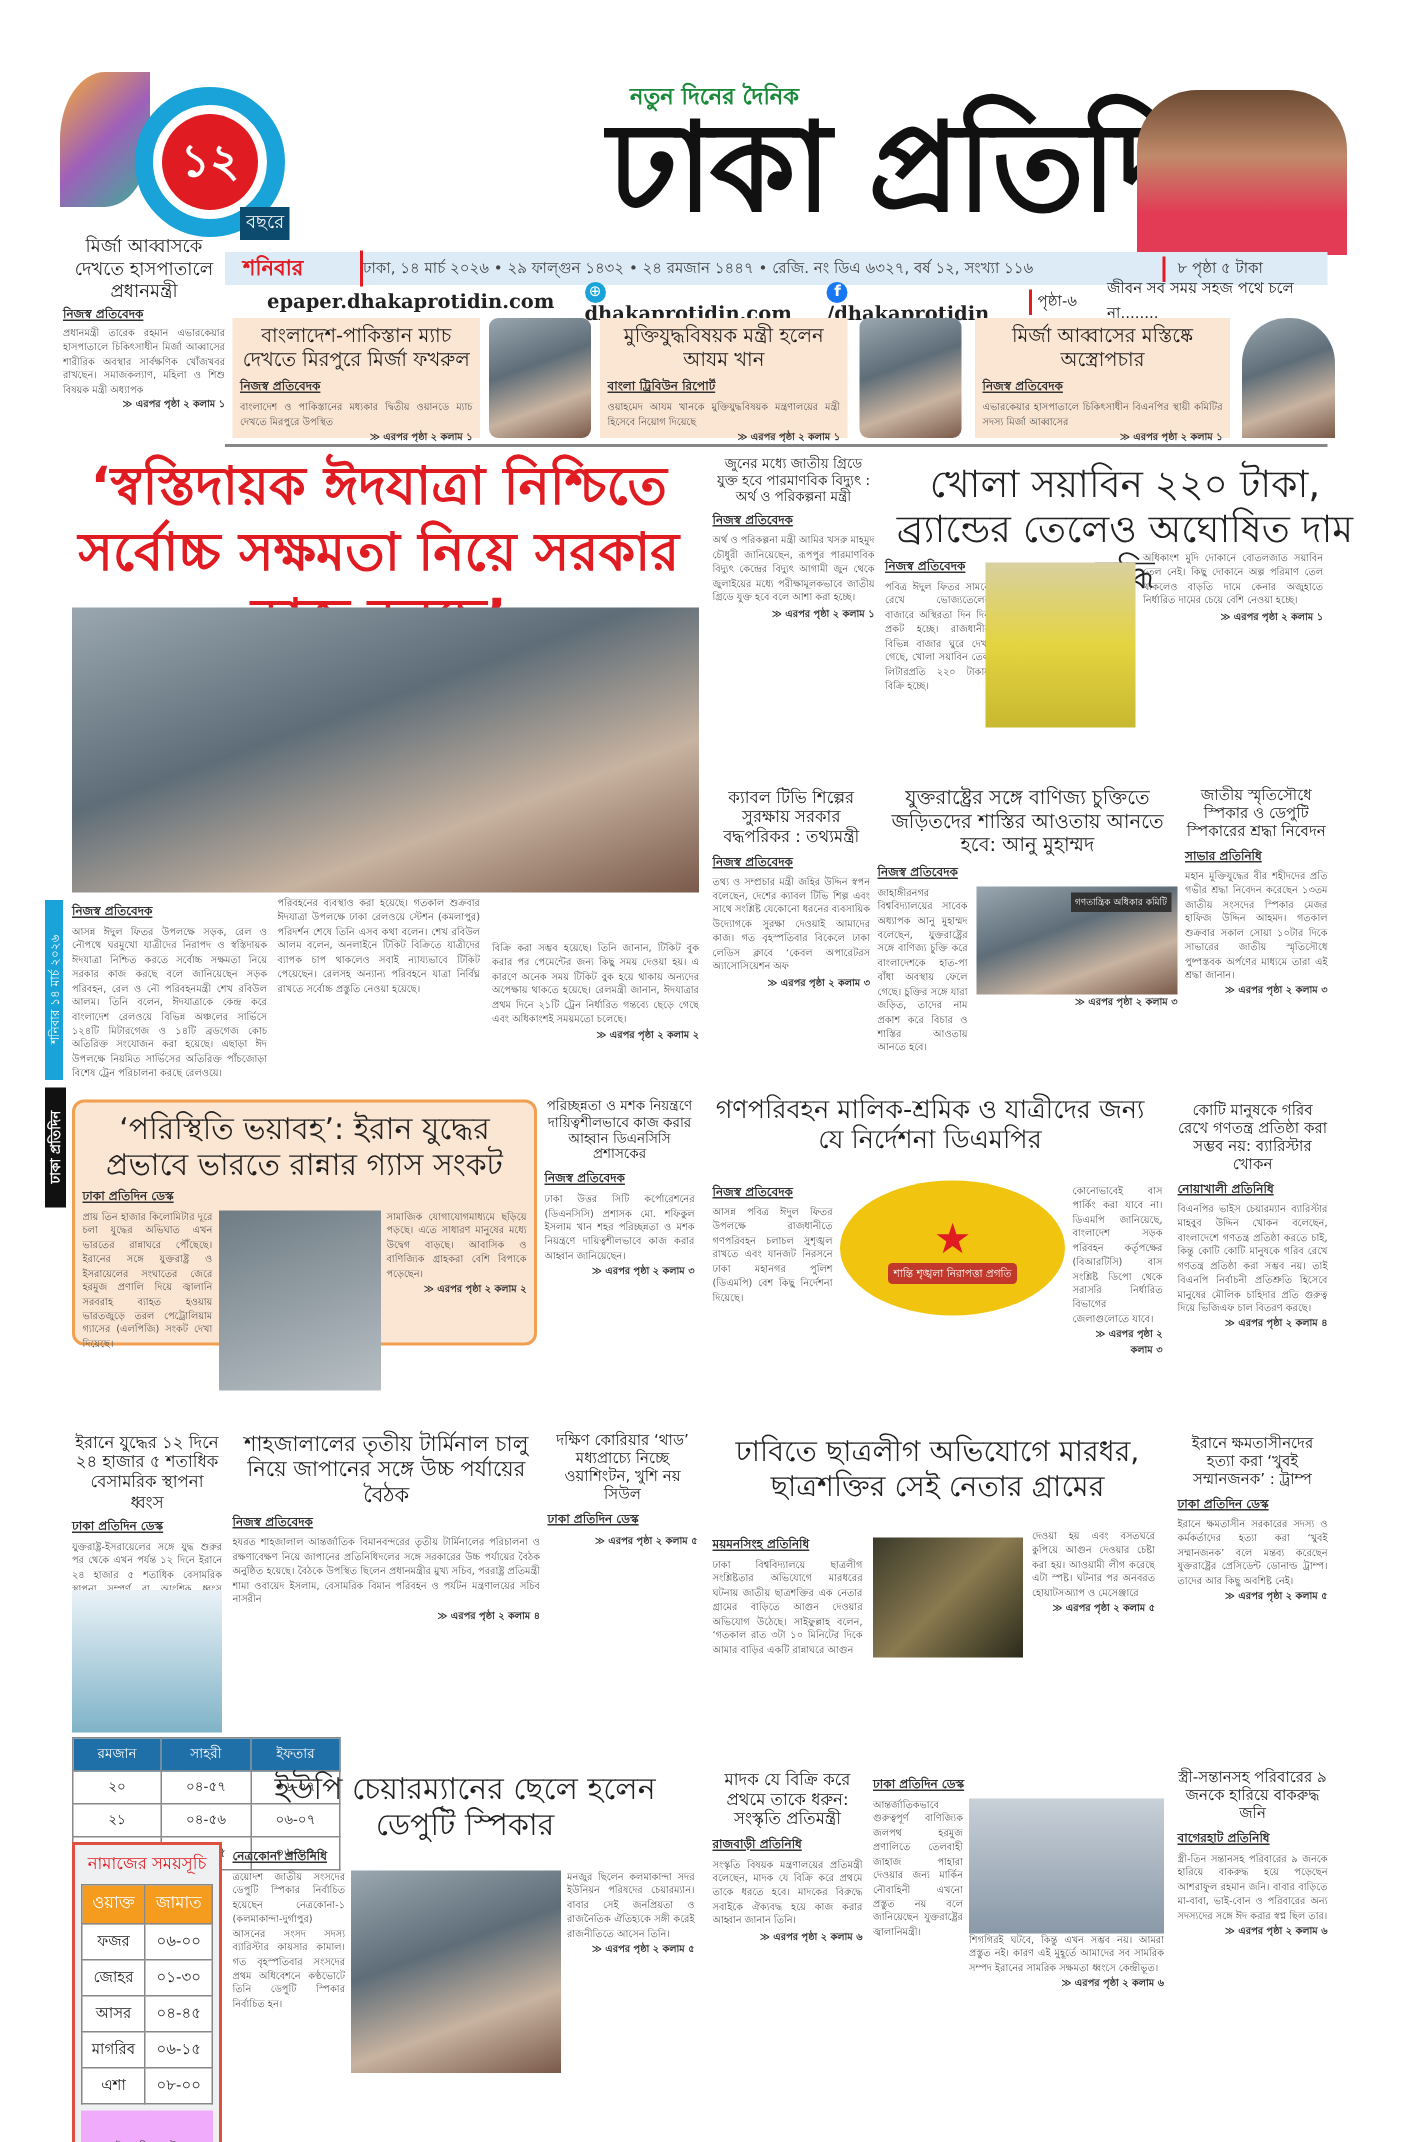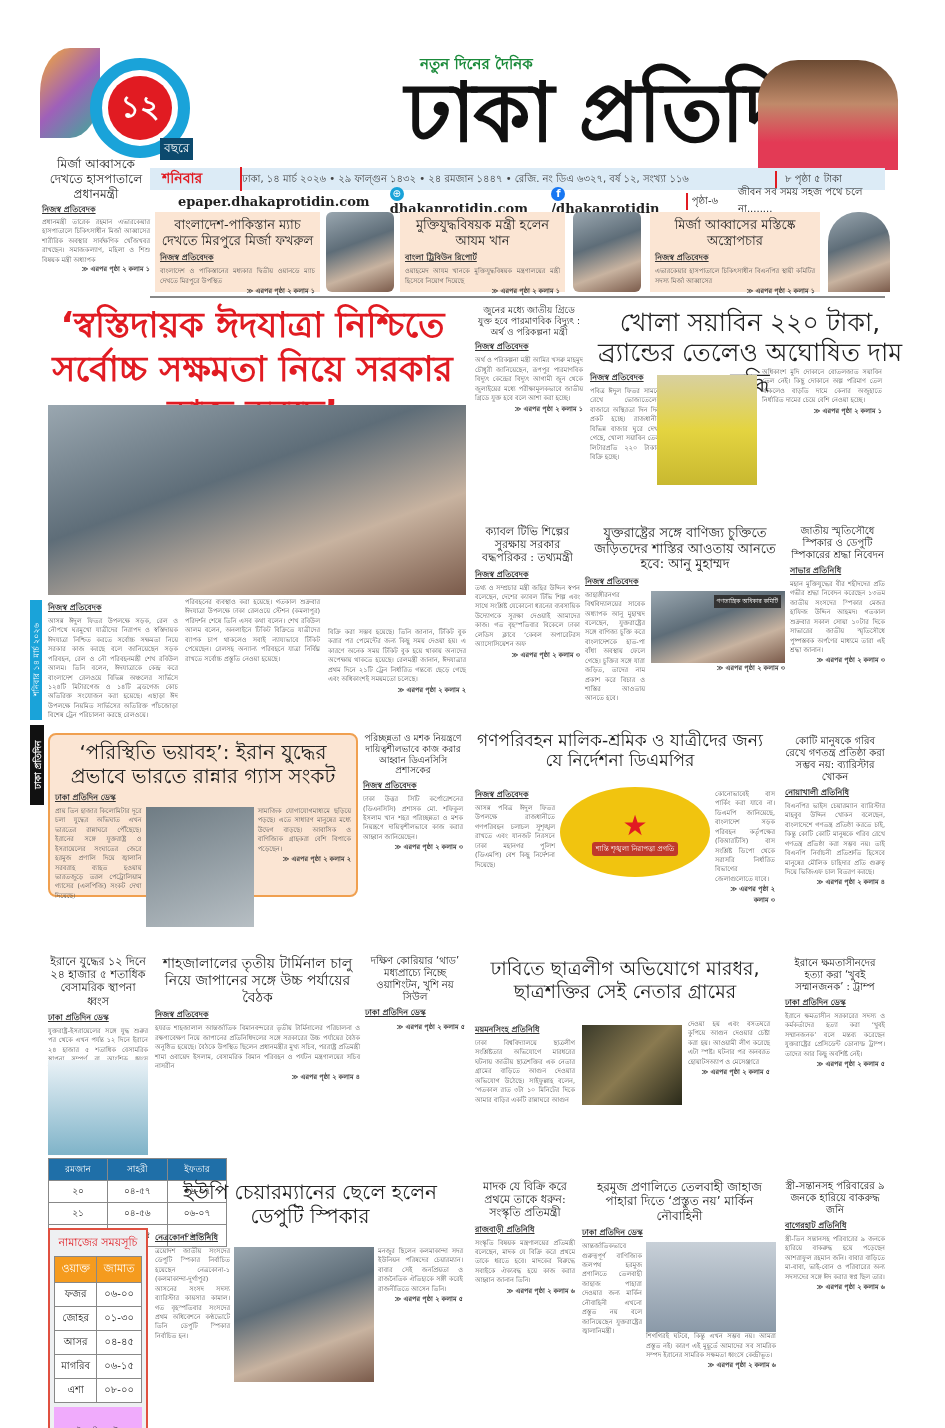--- a/index.html
+++ b/index.html
@@ -303,21 +303,20 @@
     </div>
   </div>
 </div>
 <div class="abs" style="left:475px;top:1180px;width:100px">
   <div class="headline" style="font-size:11px">মাদক যে বিক্রি করে প্রথমে তাকে ধরুন: সংস্কৃতি প্রতিমন্ত্রী</div>
   <span class="byline">রাজবাড়ী প্রতিনিধি</span>
   <div class="body">সংস্কৃতি বিষয়ক মন্ত্রণালয়ের প্রতিমন্ত্রী বলেছেন, মাদক যে বিক্রি করে প্রথমে তাকে ধরতে হবে। মাদকের বিরুদ্ধে সবাইকে ঐক্যবদ্ধ হয়ে কাজ করার আহ্বান জানান তিনি।</div>
   <span class="cont">≫ এরপর পৃষ্ঠা ২ কলাম ৬</span>
 </div>
 <div class="abs" style="left:582px;top:1180px;width:195px">
-  <div class="headline" style="font-size:12px">হরমুজ প্রণালিতে তেলবাহী জাহাজ পাহারা দিতে ‘প্রস্তুত নয়’ মার্কিন নৌবাহিনী</div>
   <span class="byline">ঢাকা প্রতিদিন ডেস্ক</span>
   <div style="display:flex;gap:4px">
     <div class="body" style="width:60px">আন্তর্জাতিকভাবে গুরুত্বপূর্ণ বাণিজ্যিক জলপথ হরমুজ প্রণালিতে তেলবাহী জাহাজ পাহারা দেওয়ার জন্য মার্কিন নৌবাহিনী এখনো প্রস্তুত নয় বলে জানিয়েছেন যুক্তরাষ্ট্রের জ্বালানিমন্ত্রী।</div>
     <div style="width:130px">
       <div style="height:90px;background:linear-gradient(#c8d0d8,#8a99a8)"></div>
       <div class="body">শিগগিরই ঘটবে, কিন্তু এখন সম্ভব নয়। আমরা প্রস্তুত নই। কারণ এই মুহূর্তে আমাদের সব সামরিক সম্পদ ইরানের সামরিক সক্ষমতা ধ্বংসে কেন্দ্রীভূত।</div>
       <span class="cont">≫ এরপর পৃষ্ঠা ২ কলাম ৬</span>
     </div>
   </div>
 </div>

